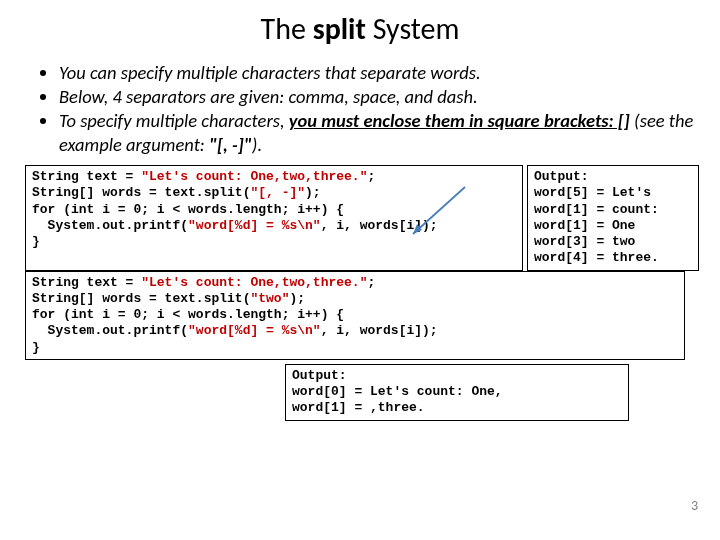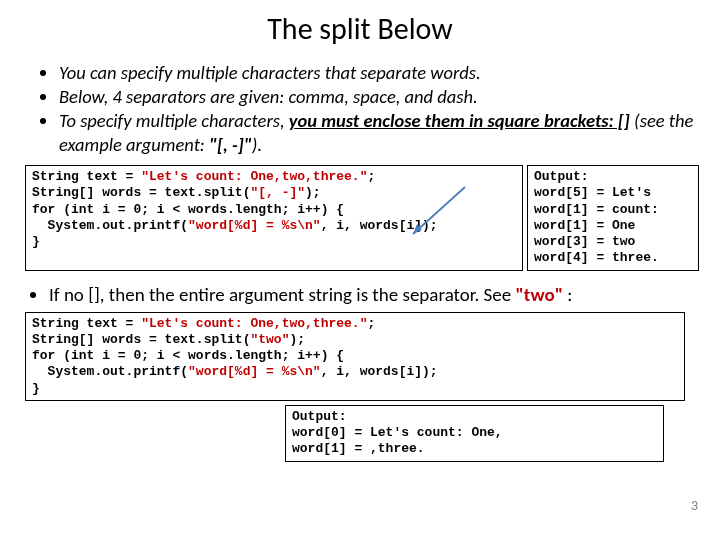--- a/index.html
+++ b/index.html
@@ -19,21 +19,21 @@
     width: 720px;
     height: 540px;
     position: relative;
   }
   h1 {
     text-align: center;
     font-size: 30px;
     font-weight: normal;
     margin: 0 0 14px 0;
   }
-  h1 .bold { font-weight: normal; }
+  h1 .bold { font-weight: bold; }
   .bullets1 {
     margin: 0 0 8px 0;
     padding-left: 34px;
     font-size: 18.5px;
     line-height: 1.3;
   }
   .bullets1 li { margin-bottom: 0px; font-style: italic; }
   .underline { text-decoration: underline; font-weight: bold; }
   .boldtxt { font-weight: bold; }
   .row1 {
@@ -62,21 +62,21 @@
   .codebox2 {
     width: 660px;
   }
   .row2 {
     display: flex;
     justify-content: flex-start;
     margin-top: 4px;
   }
   .outbox2 {
     margin-left: 260px;
-    width: 379px;
+    width: 344px;
   }
   .pagenum {
     position: absolute;
     right: 22px;
     bottom: 26px;
     font-size: 14px;
     color: #7f7f7f;
   }
   .arrow {
     position: absolute;
@@ -86,21 +86,21 @@
     height: 70px;
     pointer-events: none;
   }
 </style>
 </head>
 <body>
 
 <div class="slide">
 
   <h1>
-    <span>The </span><span class="bold">split</span><span> Below</span>
+    <span>The </span><span class="bold">split</span><span> System</span>
   </h1>
 
   <ul class="bullets1">
     <li>You can specify multiple characters that separate words.</li>
     <li>Below, 4 separators are given:  comma, space, and dash.</li>
     <li>
       <span>To specify multiple characters, </span><span class="underline">you must enclose them in square brackets: []</span><span> (see the example argument: </span><span class="boldtxt">"[, -]"</span><span>).</span>
     </li>
   </ul>
 
@@ -116,25 +116,20 @@
 <span>  System.out.printf(</span><span class="red">"word[%d] = %s\n"</span><span>, i, words[i]);</span>
 <span>}</span></div>
     <div class="codebox outbox1"><span>Output:</span>
 <span>word[5] = Let's</span>
 <span>word[1] = count:</span>
 <span>word[1] = One</span>
 <span>word[3] = two</span>
 <span>word[4] = three.</span></div>
   </div>
 
-  <ul class="bullets2">
-    <li>
-      <span>If no [], then the entire argument string is the separator. See </span><span class="red">"two"</span><span> :</span>
-    </li>
-  </ul>
 
   <div class="codebox codebox2"><span>String text = </span><span class="red">"Let's count: One,two,three."</span><span>;</span>
 <span>String[] words = text.split(</span><span class="red">"two"</span><span>);</span>
 <span>for (int i = 0; i &lt; words.length; i++) {</span>
 <span>  System.out.printf(</span><span class="red">"word[%d] = %s\n"</span><span>, i, words[i]);</span>
 <span>}</span></div>
 
   <div class="row2">
     <div class="codebox outbox2"><span>Output:</span>
 <span>word[0] = Let's count: One,</span>

